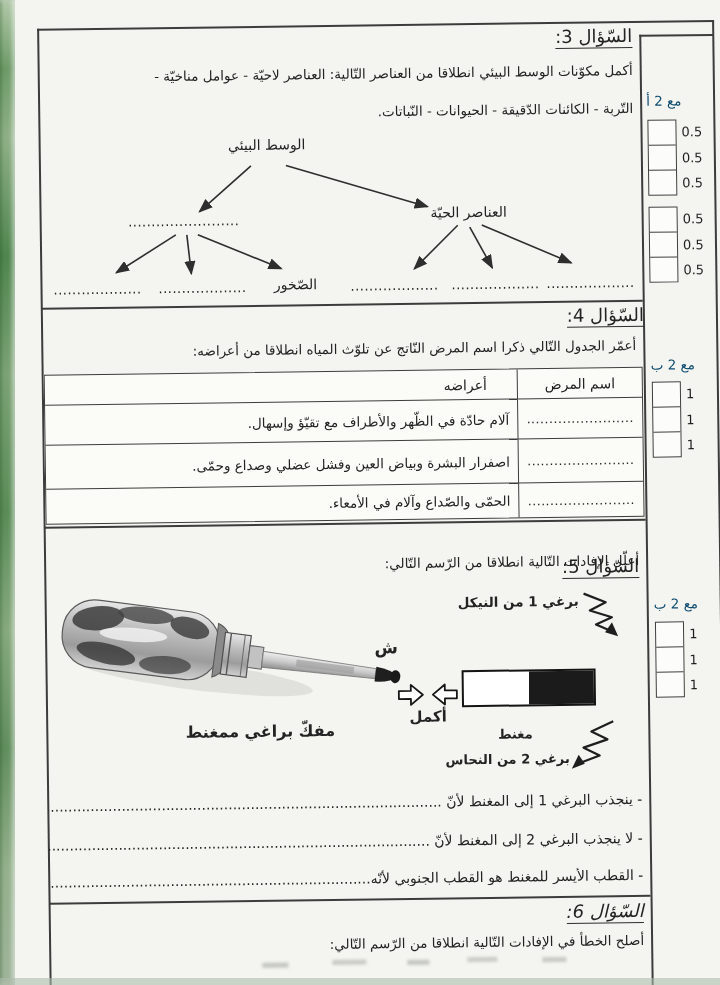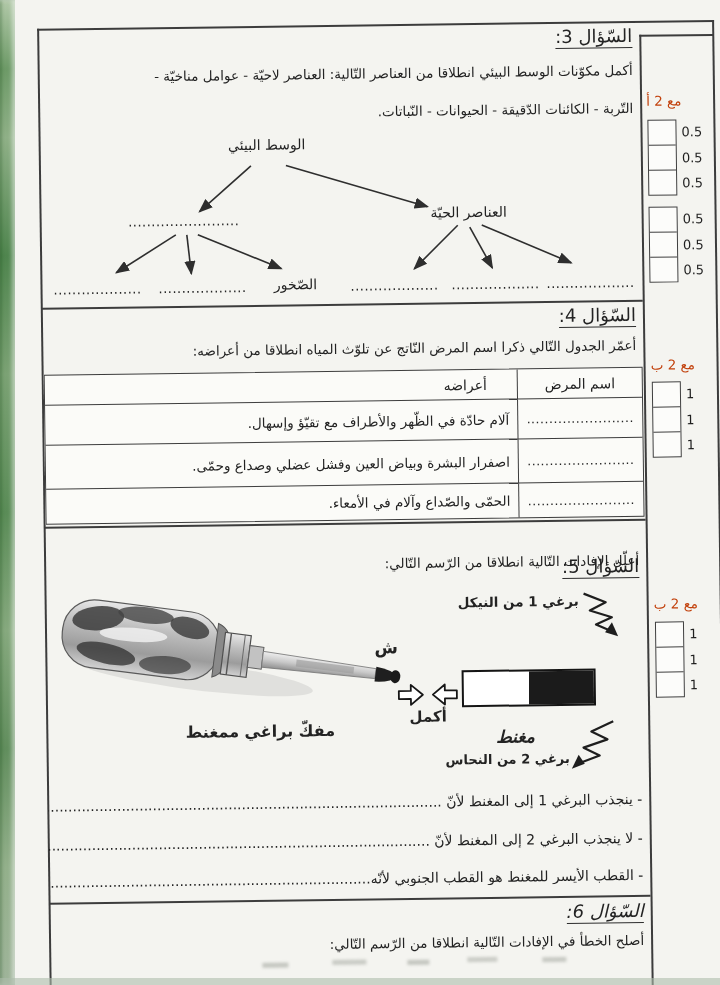--- a/index.html
+++ b/index.html
@@ -20,21 +20,21 @@
   .tilt{position:absolute;left:0;top:0;width:720px;height:985px;
         transform:rotate(-0.75deg);transform-origin:705px 15px;}
   .hline,.vline{position:absolute;background:#3c3c3c;}
   .txt{position:absolute;direction:rtl;white-space:nowrap;color:#232323;}
   .title{font-size:18px;border-bottom:1.6px solid #2c2c2c;padding-bottom:1px;}
   .body-line{font-size:13.5px;}
   .dots{font-size:13px;letter-spacing:.5px;color:#242424;}
   .bold{font-weight:bold;}
   .center{text-align:center;}
   
-  .score-label{position:absolute;direction:rtl;font-size:13.5px;color:#c2410c;white-space:nowrap;}
+  .score-label{position:absolute;direction:rtl;font-size:13.5px;color:#0c4a6e;white-space:nowrap;}
   .score-group{position:absolute;display:flex;align-items:flex-start;}
   .stack{width:27px;border:1.5px solid #3f3f3f;background:#fcfcfa;}
   .stack .cell{height:24px;border-bottom:1.5px solid #3f3f3f;}
   .stack .cell:last-child{border-bottom:none;}
   .stack-labels{display:flex;flex-direction:column;margin-left:5px;}
   .stack-labels span{height:25.5px;display:flex;align-items:center;font-size:13px;color:#1f1f1f;}
   
   .q4table{
     position:absolute;left:39px;top:366px;width:597px;direction:rtl;
     border:1.6px solid #3c3c3c;display:grid;
@@ -124,21 +124,21 @@
         <div class="cell"></div>
         <div class="cell"></div>
       </div>
       <div class="stack-labels">
         <span>0.5</span>
         <span>0.5</span>
         <span>0.5</span>
       </div>
     </div>
 
-    <div class="txt title" style="right:88px;top:303px;">السّؤال 4:</div>
+    <div class="txt title" style="right:80px;top:303px;">السّؤال 4:</div>
     <div class="txt body-line" style="right:88px;top:336px;">أعمّر الجدول التّالي ذكرا اسم المرض النّاتج عن تلوّث المياه انطلاقا من أعراضه:</div>
 
     <div class="q4table">
       <div class="cell cell-name">اسم المرض</div>
       <div class="cell cell-symptom cell-head-symptom">أعراضه</div>
 
       <div class="cell cell-name cell-name-dots">........................</div>
       <div class="cell cell-symptom">آلام حادّة في الظّهر والأطراف مع تقيّؤ وإسهال.</div>
 
       <div class="cell cell-name cell-name-dots">........................</div>
@@ -205,21 +205,21 @@
 
     <svg style="left:388px;top:679px;" width="62" height="24" viewBox="0 0 62 24">
       <g fill="#ffffff" stroke="#161616" stroke-width="1.8" stroke-linejoin="round">
         <path d="M2,8 h12 v-6 l12,10 l-12,10 v-6 h-12 z"></path>
         <path d="M60,8 h-12 v-6 l-12,10 l12,10 v-6 h12 z"></path>
       </g>
     </svg>
     <div class="txt bold center" style="left:384px;top:704px;width:70px;font-size:15px;">أكمل</div>
 
     <div class="magnet"></div>
-    <div class="txt bold center" style="left:468px;top:724px;width:76px;font-size:17px;font-style:italic;">مغنط</div>
+    <div class="txt bold center" style="left:468px;top:724px;width:76px;font-size:13px;">مغنط</div>
 
     <div class="txt bold" style="left:443px;top:591px;width:128px;text-align:right;font-size:13.5px;">برغي 1 من النيكل</div>
     <svg style="left:570px;top:589px;" width="48" height="52" viewBox="0 0 48 52">
       <polyline points="6,3 28,12 12,20 34,27 18,34 36,42" fill="none" stroke="#1e1e1e" stroke-width="2.2" stroke-linejoin="round"></polyline>
       <polygon points="40,46 27,42 34,32" fill="#1e1e1e"></polygon>
     </svg>
 
     <div class="txt bold center" style="left:438px;top:749px;width:122px;font-size:13px;">برغي 2 من النحاس</div>
     <svg style="left:552px;top:716px;" width="58" height="56" viewBox="0 0 58 56">
       <polyline points="52,4 30,14 46,22 22,30 38,38 16,46" fill="none" stroke="#1e1e1e" stroke-width="2.2" stroke-linejoin="round"></polyline>

